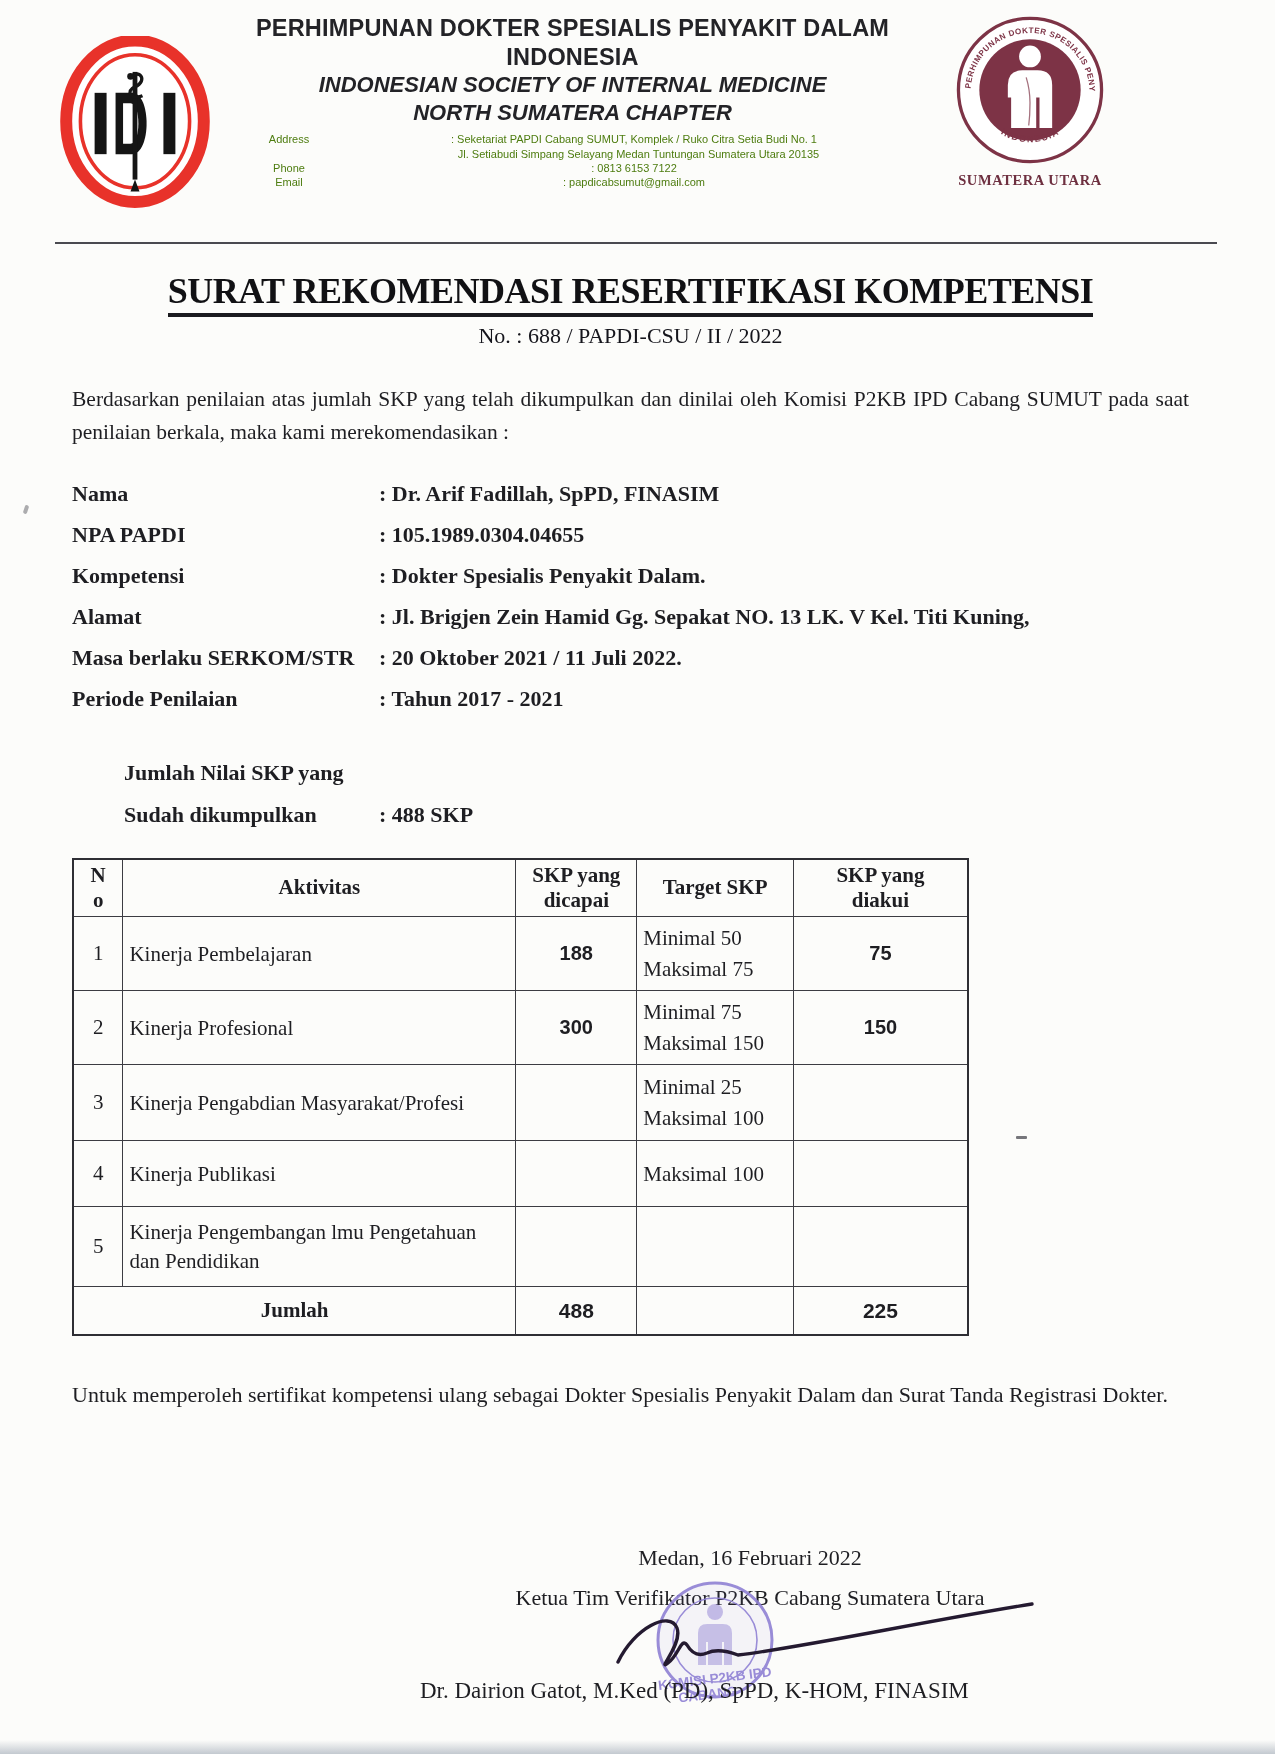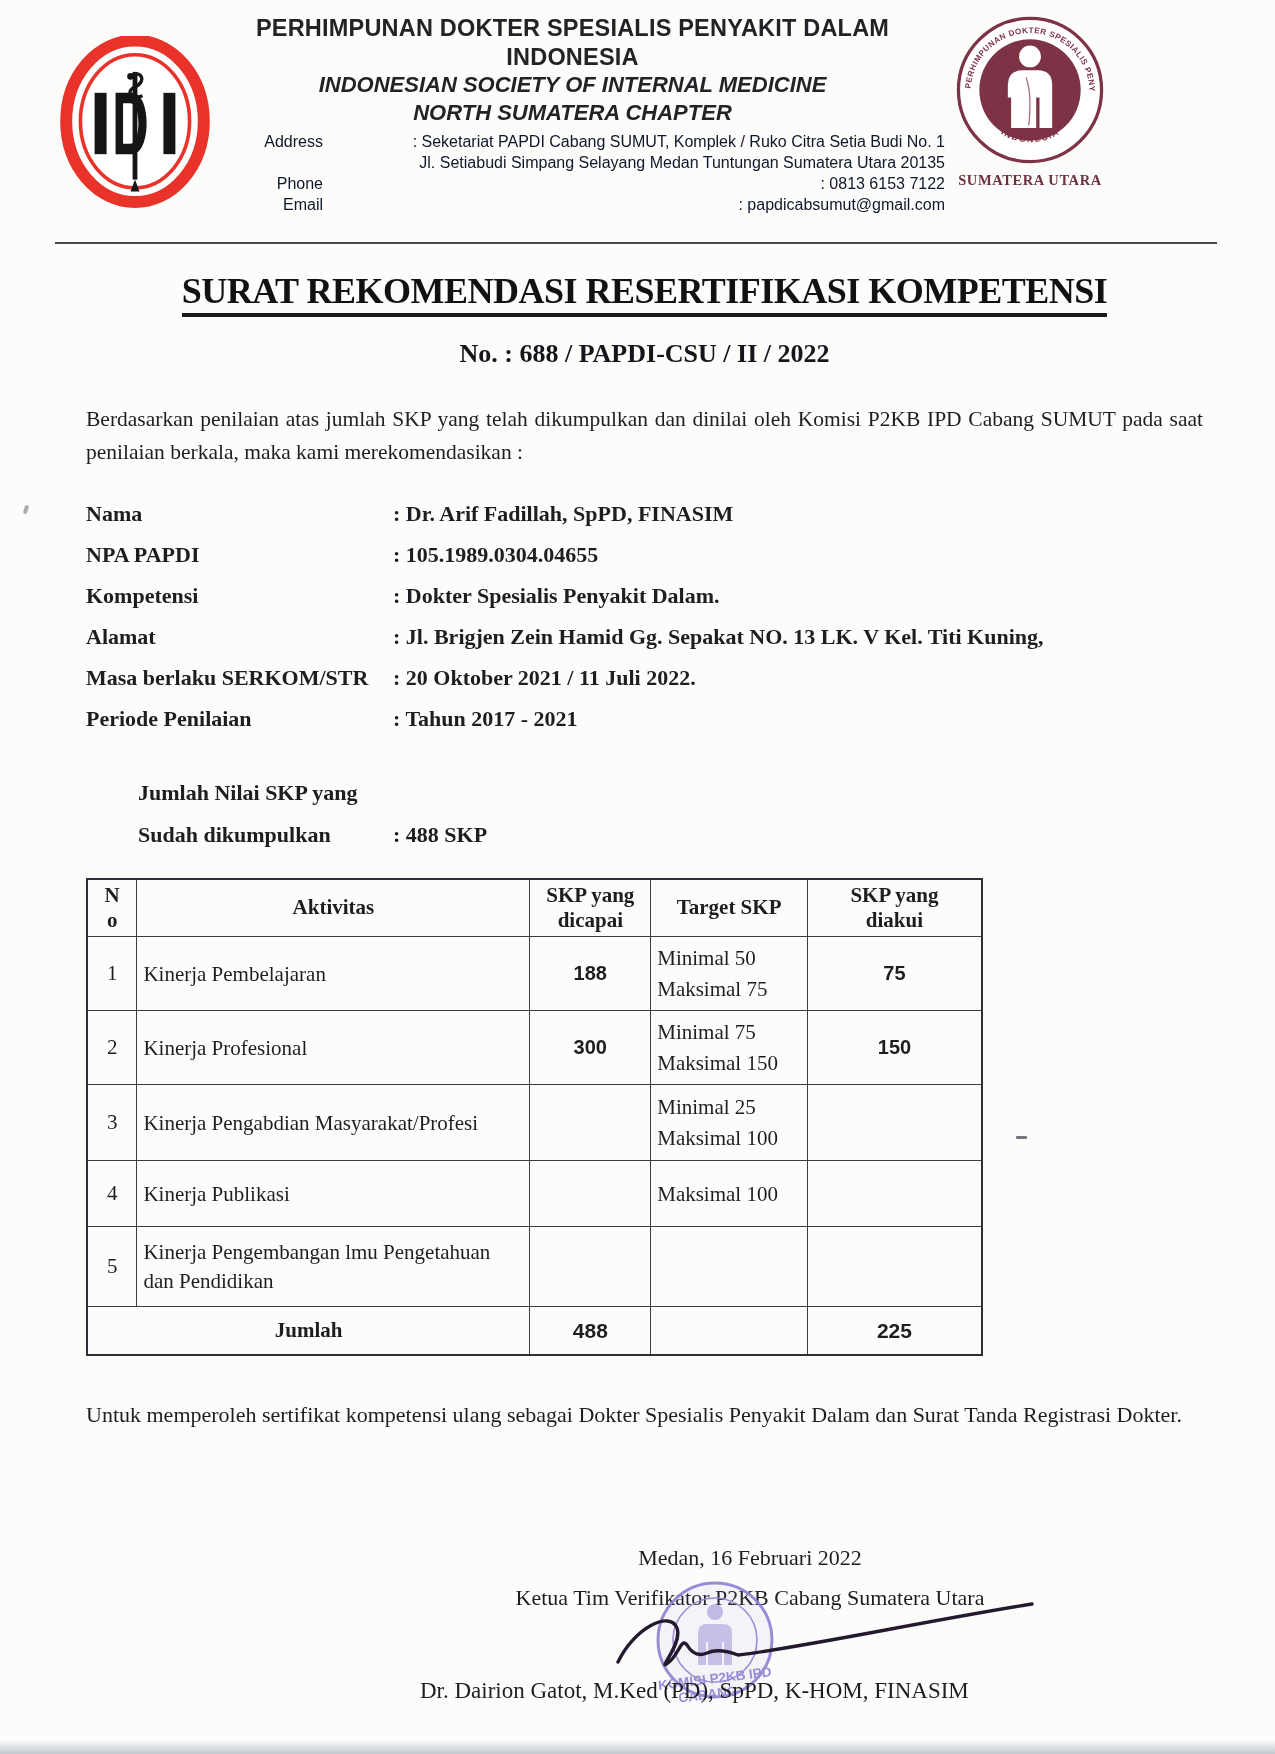--- a/index.html
+++ b/index.html
@@ -15,35 +15,35 @@
   .papdi-caption {
     margin-top:2px; font-family:Liberation Serif, serif;
     font-size:14.5px; font-weight:bold; letter-spacing:.6px; color:#6e3040;
   }
   .header-text {
     position:absolute; left:200px; top:14px; width:745px; text-align:center;
     font-family:"Liberation Sans", sans-serif; color:#232327;
   }
   .org-line1, .org-line2 { font-size:23.5px; font-weight:bold; line-height:1.22; letter-spacing:.2px; }
   .org-line3, .org-line4 { font-size:22px; font-weight:bold; font-style:italic; line-height:1.25; }
-  .address-block { margin:6px 0 0 55px; text-align:right; font-size:16px; line-height:1.3; color:#0f172a; }
+  .address-block { margin:6px 0 0 55px; text-align:center; font-size:11px; line-height:1.3; color:#4d7c0f; }
   .addr-row { display:flex; }
   .addr-label { flex:0 0 68px; }
   .addr-value { flex:1; }
   .addr-cont { padding-left:77px; }
   .rule { position:absolute; left:55px; right:58px; top:242px; border-top:2.5px solid #4a4a50; }
 
   
-  .content { position:absolute; left:86px; top:260px; width:1117px; }
+  .content { position:absolute; left:72px; top:260px; width:1117px; }
   .title-block { text-align:center; margin-top:12px; }
   .title-main {
     display:inline-block; font-size:36px; font-weight:bold; letter-spacing:-.5px;
     color:#111114; border-bottom:4px solid #1b1b1f; padding-bottom:1px; line-height:1.1;
   }
-  .title-number { font-size:26px; font-weight:bold; margin-top:22px; color:#15151c; }
+  .title-number { font-size:22px; font-weight:normal; margin-top:6px; color:#15151c; }
 
   .intro { margin-top:34px; font-size:21.5px; line-height:1.55; text-align:justify; }
 
   .fields { margin-top:32px; }
   .field-row { display:flex; align-items:flex-start; min-height:32px; margin-bottom:9px; font-weight:bold; font-size:22px; }
   .field-label { flex:0 0 307px; }
   .field-value { flex:1; }
   .field-value-cont { margin:-1px 0 9px 319px; font-weight:bold; font-size:22px; }
 
   .skp-summary { margin:34px 0 0 52px; font-weight:bold; font-size:22px; line-height:1.9; }

